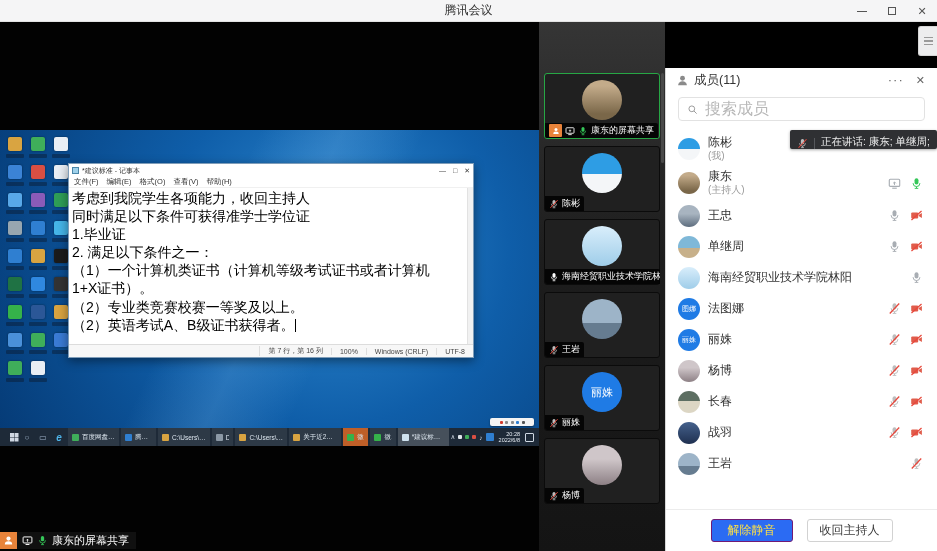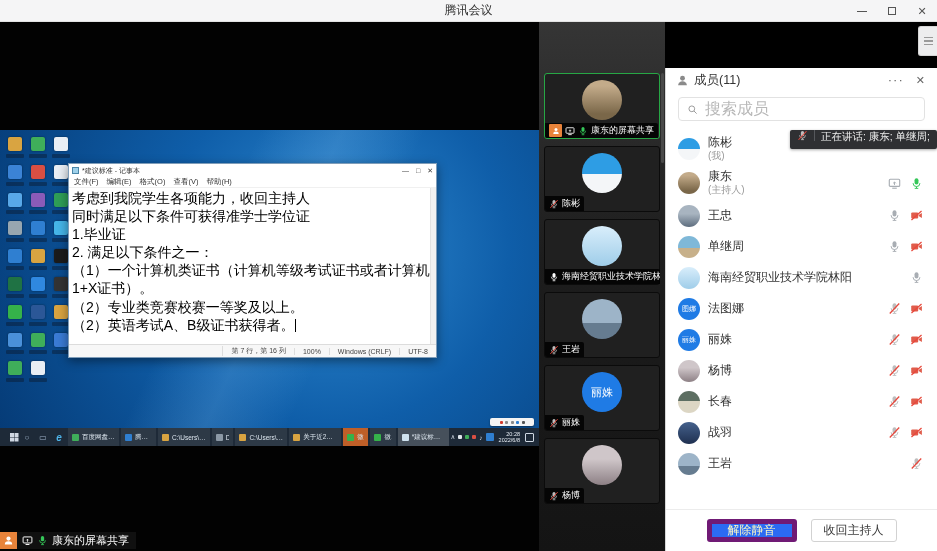--- a/index.html
+++ b/index.html
@@ -30,21 +30,21 @@
   .c4{background:#3b83d6}.c5{background:#d94f43}.c6{background:#e9eef4}
   .c7{background:#58a8e8}.c8{background:#8a5bb8}.c9{background:#2f9e57}
   .c10{background:#97a6b0}.c11{background:#2f7fd1}.c12{background:#45b5e8}
   .c13{background:#2f7fd1}.c14{background:#d9a441}.c15{background:#1b1b1b}
   .c16{background:#1f7244}.c17{background:#2f88e0}.c18{background:#333}
   .c19{background:#35b24a}.c20{background:#2b5797}.c21{background:#d9a441}
   .c22{background:#4a90d9}.c23{background:#3fae5a}.c24{background:#3a7bd5}
   .c25{background:#3fae5a}.c26{background:#e9eef4}
 
   
-  .notepad{position:absolute;left:68px;top:33px;width:369px;height:195px;background:#fff;border:1px solid #7f9db9;box-shadow:0 3px 10px rgba(0,0,0,.45);display:flex;flex-direction:column;}
+  .notepad{position:absolute;left:68px;top:33px;width:406px;height:195px;background:#fff;border:1px solid #7f9db9;box-shadow:0 3px 10px rgba(0,0,0,.45);display:flex;flex-direction:column;}
   .nt-titlebar{height:13px;display:flex;align-items:center;padding:0 3px;gap:3px;background:#fff;}
   .nt-ico{width:7px;height:7px;background:#9fd1ea;border:1px solid #4a86a8;flex-shrink:0;}
   .nt-title{font-size:7px;color:#333;white-space:nowrap;}
   .nt-controls{margin-left:auto;display:flex;gap:7px;color:#444;font-size:7px;align-items:center;}
   .nt-menubar{height:11px;display:flex;gap:8px;padding:0 5px;font-size:7.5px;color:#333;align-items:center;border-bottom:1px solid #f0f0f0;}
   .nt-body{flex:1;padding:1px 3px;overflow:hidden;position:relative;}
   .nt-body::after{content:'';position:absolute;right:0;top:0;bottom:0;width:5px;background:#f1f1f1;border-left:1px solid #e2e2e2;}
   .nline{font-size:14px;line-height:18.1px;color:#000;white-space:nowrap;font-weight:500;}
   .caret{display:inline-block;width:1px;height:13px;background:#000;vertical-align:-2px;margin-left:1px;}
   .nt-status{height:13px;border-top:1px solid #dcdcdc;background:#f7f7f7;display:flex;align-items:center;font-size:7px;color:#444;}
@@ -117,26 +117,26 @@
   .av-cb{background:linear-gradient(180deg,#2e9de4 52%,#f4f6f8 52%);}
   .av-sjz{background:linear-gradient(180deg,#7fb8d8 55%,#c7b08a 55%);}
   .av-wz{background:linear-gradient(180deg,#a8b4c0 40%,#5d6d7e 100%);}
   .av-ly{background:linear-gradient(180deg,#d9eefb,#9fcde9);}
   .av-blue{background:#1f7be5;}
   .av-yb{background:linear-gradient(180deg,#cfc6c9 35%,#8d8085 100%);}
   .av-zy{background:linear-gradient(180deg,#45618c,#1f3050);}
   .av-cc{background:linear-gradient(180deg,#5d6e62 45%,#dcd6c4 45%);}
   .av-wy{background:linear-gradient(180deg,#9db4c8 60%,#667c90 60%);}
 
-  .speak-tooltip{position:absolute;top:62px;right:0;height:19px;background:#2f3033;border-radius:2px;display:flex;align-items:flex-start;gap:6px;padding:0 7px;color:#ececec;font-size:10.5px;white-space:nowrap;box-shadow:0 1px 3px rgba(0,0,0,.35);z-index:6;}
+  .speak-tooltip{position:absolute;top:62px;right:0;height:19px;background:#2f3033;border-radius:2px;display:flex;align-items:flex-end;gap:6px;padding:0 7px;color:#ececec;font-size:10.5px;white-space:nowrap;box-shadow:0 1px 3px rgba(0,0,0,.35);z-index:6;}
   .tt-div{width:1px;height:11px;background:#56585c;}
 
   .mp-footer{height:42px;border-top:1px solid #ececec;display:flex;align-items:center;justify-content:center;gap:14px;}
   .btn{height:23px;font-size:12px;border-radius:3px;padding:0 16px;cursor:pointer;display:flex;align-items:center;}
-  .btn-primary{background:#2b6bf3;color:#fef9c3;border:5px solid #701a75;}
+  .btn-primary{background:#2b6bf3;color:#fde047;border:1px solid #701a75;}
   .btn-outline{background:#fff;color:#3c3c3c;border:1px solid #d2d2d2;padding:0 12px;}
 </style>
 </head>
 <body>
 
 <div class="window">
 
   <div class="titlebar">
     <span class="tb-title">腾讯会议</span>
     <span class="tb-controls">

